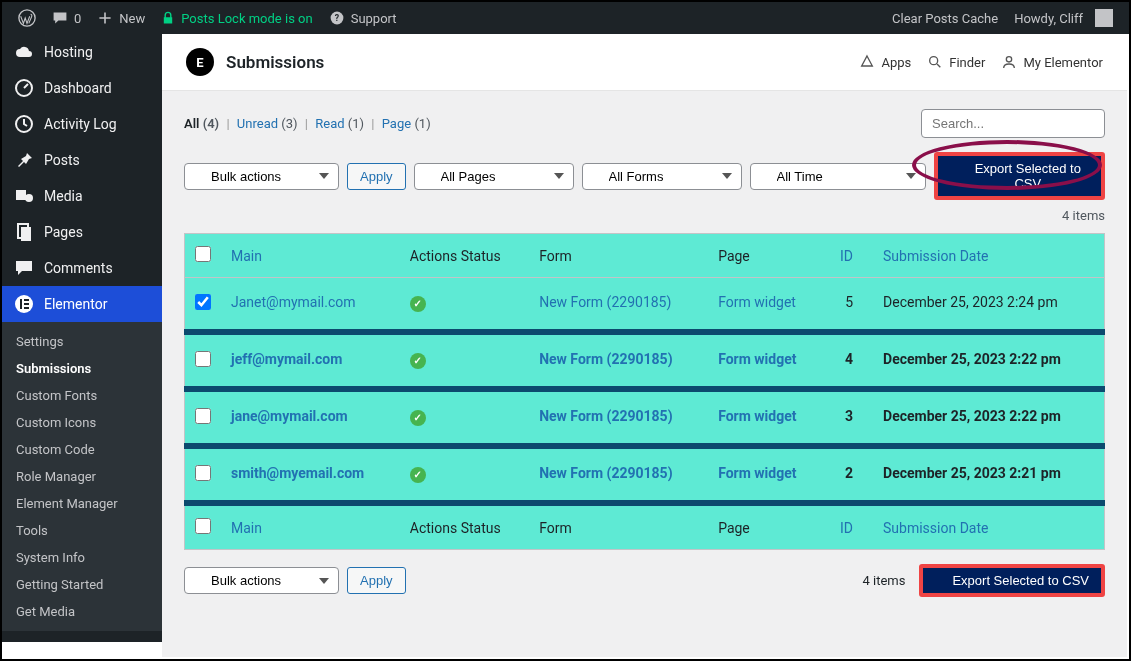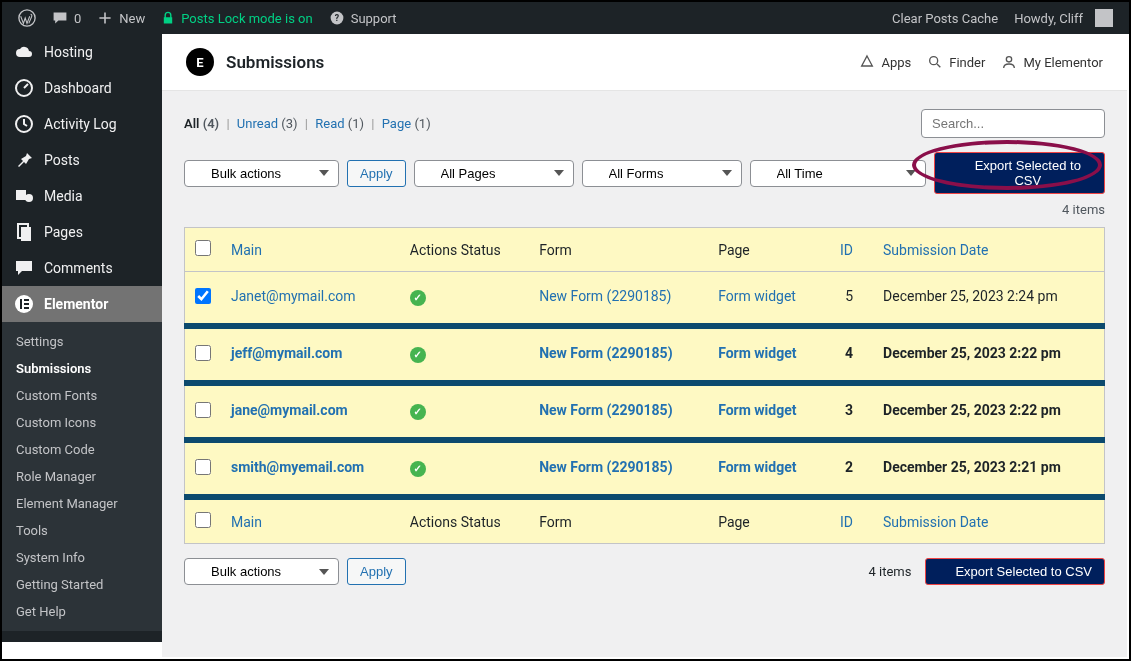--- a/index.html
+++ b/index.html
@@ -8,21 +8,21 @@
 
 #adminbar { background: #1d2327; height: 32px; display: flex; align-items: center; color: #c3c4c7; font-size: 13px; padding: 0 8px; }
 #adminbar .item { display: flex; align-items: center; gap: 6px; padding: 0 8px; height: 32px; cursor: pointer; }
 #adminbar .green { color: #00d084; }
 #adminbar .right { margin-left: auto; display: flex; align-items: center; }
 #adminbar .avatar { width: 18px; height: 18px; background: #c3c4c7; margin-left: 6px; }
 
 #sidebar { position: absolute; left: 0; top: 32px; bottom: 17px; width: 160px; background: #1d2327; color: #f0f0f1; }
 #sidebar .menu-item { display: flex; align-items: center; gap: 10px; padding: 8px 12px; cursor: pointer; font-size: 14px; }
 #sidebar .menu-item .mi-icon { width: 20px; height: 20px; display: inline-flex; align-items: center; justify-content: center; fill: currentColor; }
-#sidebar .menu-item.active { background: #737373; color: #fff; position: relative; font-weight: bold; }
+#sidebar .menu-item.active { background: #1d4ed8; color: #fff; position: relative; }
 #sidebar .menu-item.active::after { content: ""; position: absolute; right: -8px; top: 50%; margin-top: -8px; border: 8px solid transparent; border-right-color: #f0f0f1; }
 #sidebar .submenu { background: #2c3338; padding: 6px 0; }
 #sidebar .submenu .sub-item { padding: 6px 14px; color: #c3c4c7; cursor: pointer; font-size: 13px; }
 #sidebar .submenu .sub-item.current { color: #fff; font-weight: 600; }
 
 #content { position: absolute; left: 160px; right: 2px; top: 32px; bottom: 2px; background: #fff; display: flex; flex-direction: column; }
 #topwhite { background: #fff; display: flex; align-items: center; padding: 14px 24px; border-bottom: 1px solid #e5e5e5; }
 #topwhite .tlogo { width: 28px; height: 28px; background: #000; border-radius: 50%; display: inline-flex; align-items: center; justify-content: center; color: #fff; font-weight: 700; margin-right: 12px; }
 #topwhite h1 { font-size: 17px; font-weight: 600; }
 #topwhite .right-links { margin-left: auto; display: flex; gap: 16px; align-items: center; color: #333; font-size: 13px; }
@@ -33,26 +33,26 @@
 .view-links a { color: #2271b1; text-decoration: none; cursor: pointer; }
 .view-links .current { color: #1d2327; font-weight: 600; }
 .view-links .sep { color: #999; margin: 0 4px; }
 .search-box input { border: 1px solid #8c8f94; border-radius: 4px; padding: 6px 10px; width: 184px; font-size: 13px; }
 .actions-row { display: flex; align-items: center; gap: 8px; margin-bottom: 8px; }
 select, .select-like { border: 1px solid #8c8f94; border-radius: 4px; padding: 5px 28px 5px 26px; font-size: 13px; background: #fff; appearance: none; position: relative; cursor: pointer; }
 .select-wrap { position: relative; display: inline-block; }
 .select-wrap::after { content: ""; position: absolute; right: 10px; top: 50%; width: 0; height: 0; border-left: 5px solid transparent; border-right: 5px solid transparent; border-top: 6px solid #555; transform: translateY(-50%); }
 .btn { border-radius: 3px; padding: 5px 12px; font-size: 13px; cursor: pointer; }
 .btn-secondary { border: 1px solid #2271b1; color: #2271b1; background: #f6f7f7; }
-.btn-primary { border: 1px solid #ef4444; background: #001f5c; color: #fff; padding-left: 29px; }
+.btn-primary { border: 4px solid #ef4444; background: #001f5c; color: #fff; padding-left: 29px; }
 .export-wrap { margin-left: auto; position: relative; }
 .ellipse-highlight { position: absolute; border: 4px solid #8a0f4a; border-radius: 50%; width: 190px; height: 50px; left: -22px; top: -12px; pointer-events: none; }
 .items-count { text-align: right; color: #50575e; font-size: 13px; margin-bottom: 10px; }
 
-table.wp-list { width: 100%; border-collapse: collapse; background: #fef9c3; border: 1px solid #c3c4c7; }
+table.wp-list { width: 100%; border-collapse: collapse; background: #5eead4; border: 1px solid #c3c4c7; }
 table.wp-list thead th, table.wp-list tfoot th { text-align: left; font-weight: 400; padding: 12px 10px; border-bottom: 1px solid #c3c4c7; font-size: 14px; color: #2271b1; }
 table.wp-list thead th.plain, table.wp-list tfoot th.plain { color: #1d2327; }
 table.wp-list tfoot th { border-top: 1px solid #c3c4c7; border-bottom: none; }
 table.wp-list tbody td { padding: 16px 10px; border-bottom: 6px solid #0c4a6e; vertical-align: top; font-size: 14px; }
 table.wp-list tbody tr.unread td { font-weight: 700; }
 table.wp-list a { color: #2271b1; text-decoration: none; }
 .cbcol { width: 34px; text-align: center; }
 .status-dot { width: 16px; height: 16px; background: #46b450; border-radius: 50%; display: inline-flex; align-items: center; justify-content: center; }
 .status-dot::after { content: "✓"; color: #fff; font-size: 10px; font-weight: 700; }
 .bottom-actions { display: flex; align-items: center; gap: 8px; padding: 14px 0 20px 0; }
@@ -185,21 +185,21 @@
         <div class="sub-item">Settings</div>
         <div class="sub-item current">Submissions</div>
         <div class="sub-item">Custom Fonts</div>
         <div class="sub-item">Custom Icons</div>
         <div class="sub-item">Custom Code</div>
         <div class="sub-item">Role Manager</div>
         <div class="sub-item">Element Manager</div>
         <div class="sub-item">Tools</div>
         <div class="sub-item">System Info</div>
         <div class="sub-item">Getting Started</div>
-        <div class="sub-item">Get Help</div>
+        <div class="sub-item">Get Media</div>
       </div>
 </div>
 
 <div id="content">
   <div id="topwhite">
     <span class="tlogo">E</span>
     <h1>Submissions</h1>
     <div class="right-links">
       <span class="rl">
             <svg width="16" height="16" viewBox="0 0 24 24" fill="none" stroke="#555" stroke-width="2">

